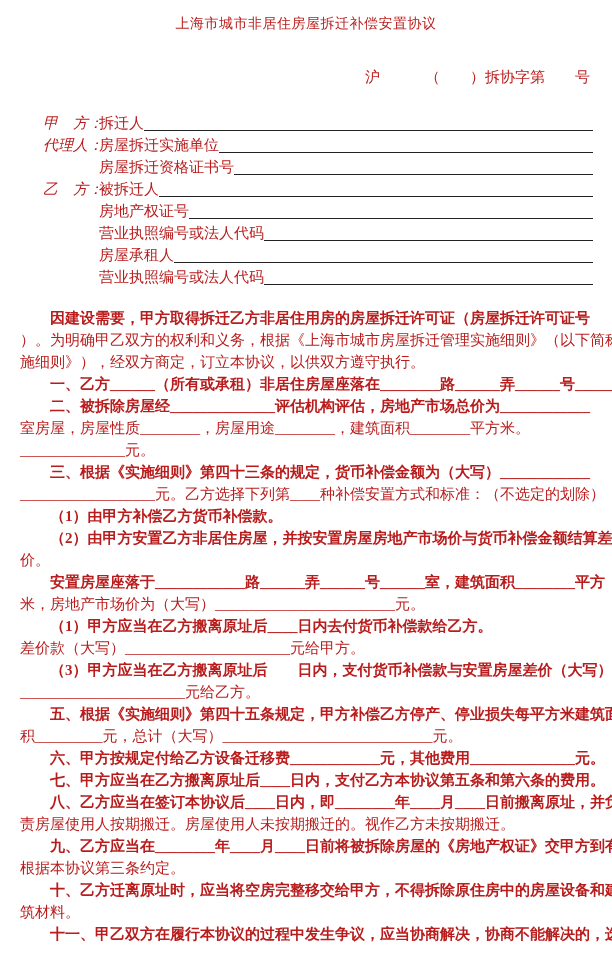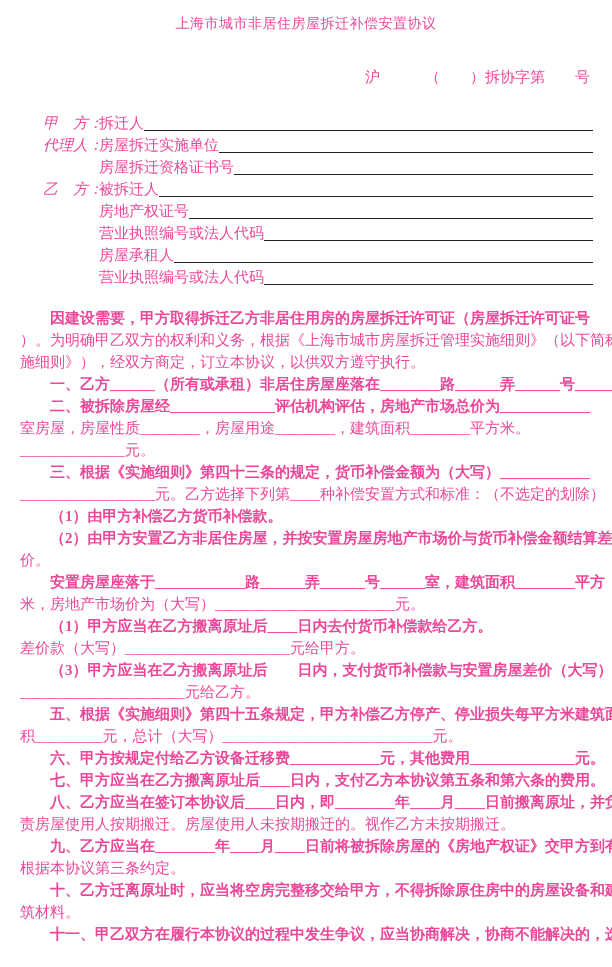--- a/index.html
+++ b/index.html
@@ -1,21 +1,21 @@
 <!DOCTYPE html>
 <html lang="zh"><head>
 <meta charset="utf-8">
 <style>
   html,body { margin:0; padding:0; background:#e8e8e8; }
   .page {
     position:relative;
     width:612px; height:967px;
     margin:0 auto;
     background:#ffffff;
-    color:#ec4899;
+    color:#b91c1c;
     font-family:"Liberation Serif","DejaVu Serif",serif;
     overflow:hidden;
   }
   .doc-title {
     text-align:center;
     font-size:14px;
     line-height:21px;
     padding-top:13px;
     letter-spacing:0.5px;
     white-space:pre;

